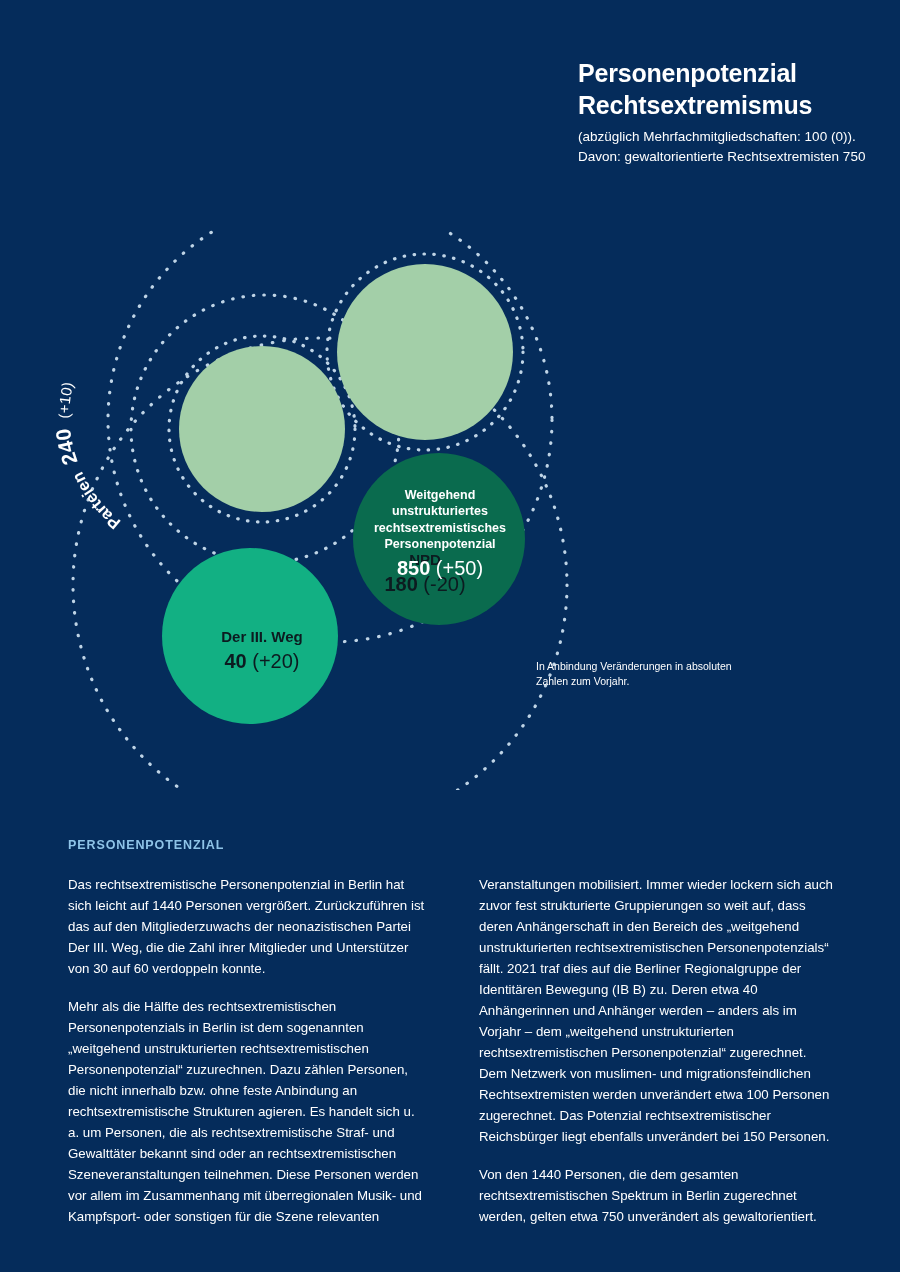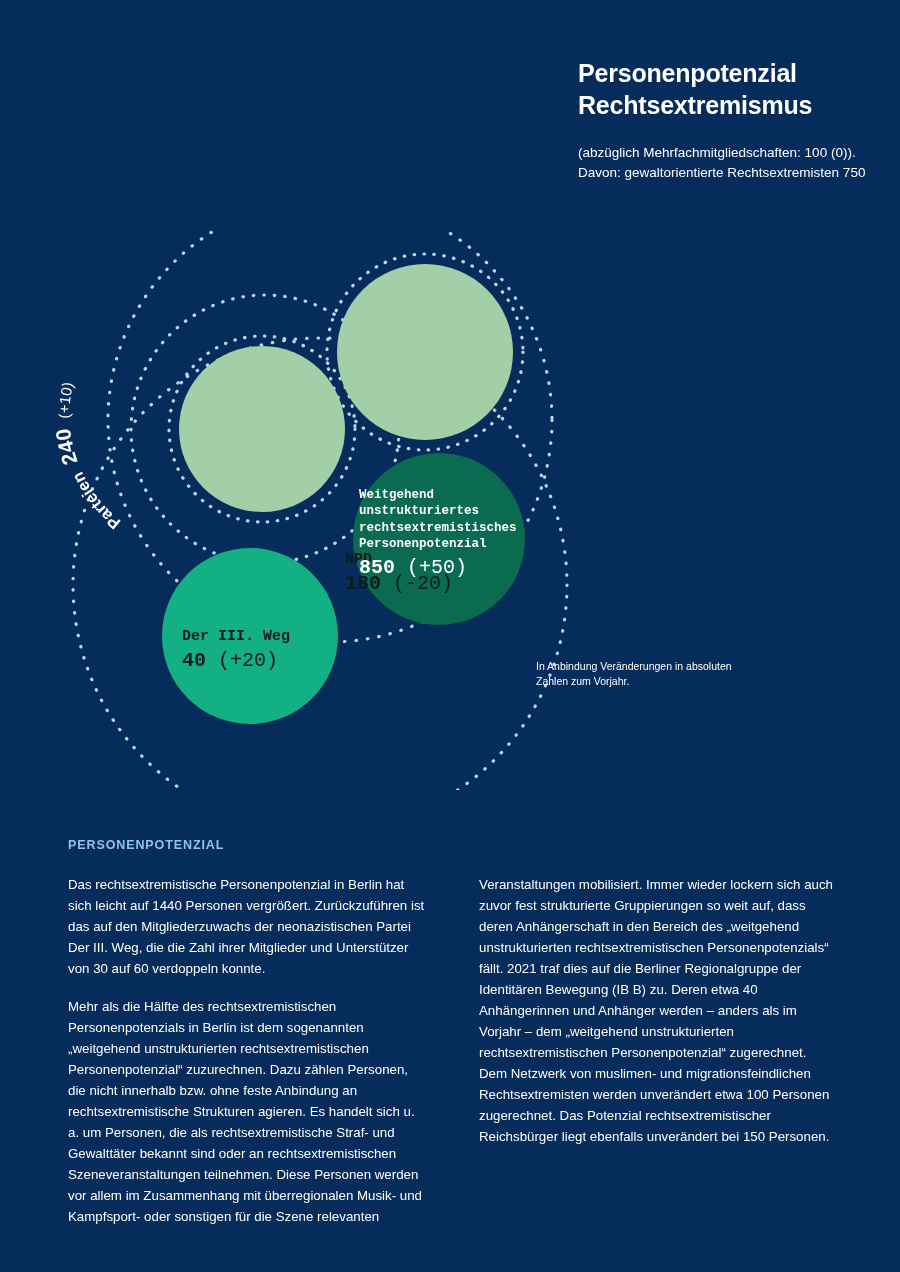--- a/index.html
+++ b/index.html
@@ -39,39 +39,38 @@
     line-height: 1.1;
     margin-top: 16px;
     letter-spacing: -0.5px;
   }
   .header-bignum .bold { font-weight: bold; }
   .header-bignum .light { font-weight: normal; }
   .header-note {
     color: #ffffff;
     font-size: 13.5px;
     line-height: 1.45;
-    margin-top: 22px;
+    margin-top: 6px;
   }
 
   
   .diagram {
     position: absolute;
     left: 0;
     top: 230px;
     width: 900px;
     height: 560px;
   }
   .diagram svg { display: block; }
 
   .circle-label {
     position: absolute;
-    text-align: left;
+    text-align: center;
     line-height: 1.3;
     pointer-events: none;
-    font-family: Liberation Mono, monospace;
   }
   .lbl-name { font-weight: bold; display: block; }
   .lbl-val  { display: block; margin-top: 1px; white-space: nowrap; }
   .lbl-val .num   { font-weight: bold; }
   .lbl-val .delta { font-weight: normal; }
 
   .dark-text  { color: #0C1B20; }
   .light-text { color: #ffffff; }
 
   .caption {
@@ -190,16 +189,17 @@
 
   <div class="section-heading">PERSONENPOTENZIAL</div>
 
   <div class="cols">
     <div class="col">
       <p>Das rechtsextremistische Personenpotenzial in Berlin hat sich leicht auf 1440 Personen vergrößert. Zurückzuführen ist das auf den Mitgliederzuwachs der neonazistischen Partei Der III. Weg, die die Zahl ihrer Mitglieder und Unterstützer von 30 auf 60 verdoppeln konnte.</p>
       <p>Mehr als die Hälfte des rechtsextremistischen Personenpotenzials in Berlin ist dem sogenannten „weitgehend unstrukturierten rechtsextremistischen Personenpotenzial“ zuzurechnen. Dazu zählen Personen, die nicht innerhalb bzw. ohne feste Anbindung an rechtsextremistische Strukturen agieren. Es handelt sich u. a. um Personen, die als rechtsextremistische Straf- und Gewalttäter bekannt sind oder an rechtsextremistischen Szeneveranstaltungen teilnehmen. Diese Personen werden vor allem im Zusammenhang mit überregionalen Musik- und Kampfsport- oder sonstigen für die Szene relevanten</p>
     </div>
     <div class="col">
       <p>Veranstaltungen mobilisiert. Immer wieder lockern sich auch zuvor fest strukturierte Gruppierungen so weit auf, dass deren Anhängerschaft in den Bereich des „weitgehend unstrukturierten rechtsextremistischen Personenpotenzials“ fällt. 2021 traf dies auf die Berliner Regionalgruppe der Identitären Bewegung (IB B) zu. Deren etwa 40 Anhängerinnen und Anhänger werden – anders als im Vorjahr – dem „weitgehend unstrukturierten rechtsextremistischen Personenpotenzial“ zugerechnet. Dem Netzwerk von muslimen- und migrationsfeindlichen Rechtsextremisten werden unverändert etwa 100 Personen zugerechnet. Das Potenzial rechtsextremistischer Reichsbürger liegt ebenfalls unverändert bei 150 Personen.</p>
+      <p>Von den 1440 Personen, die dem gesamten rechtsextremistischen Spektrum in Berlin zugerechnet werden, gelten etwa 750 unverändert als gewaltorientiert.</p>
     </div>
   </div>
 
 </div>
 
 </body></html>

